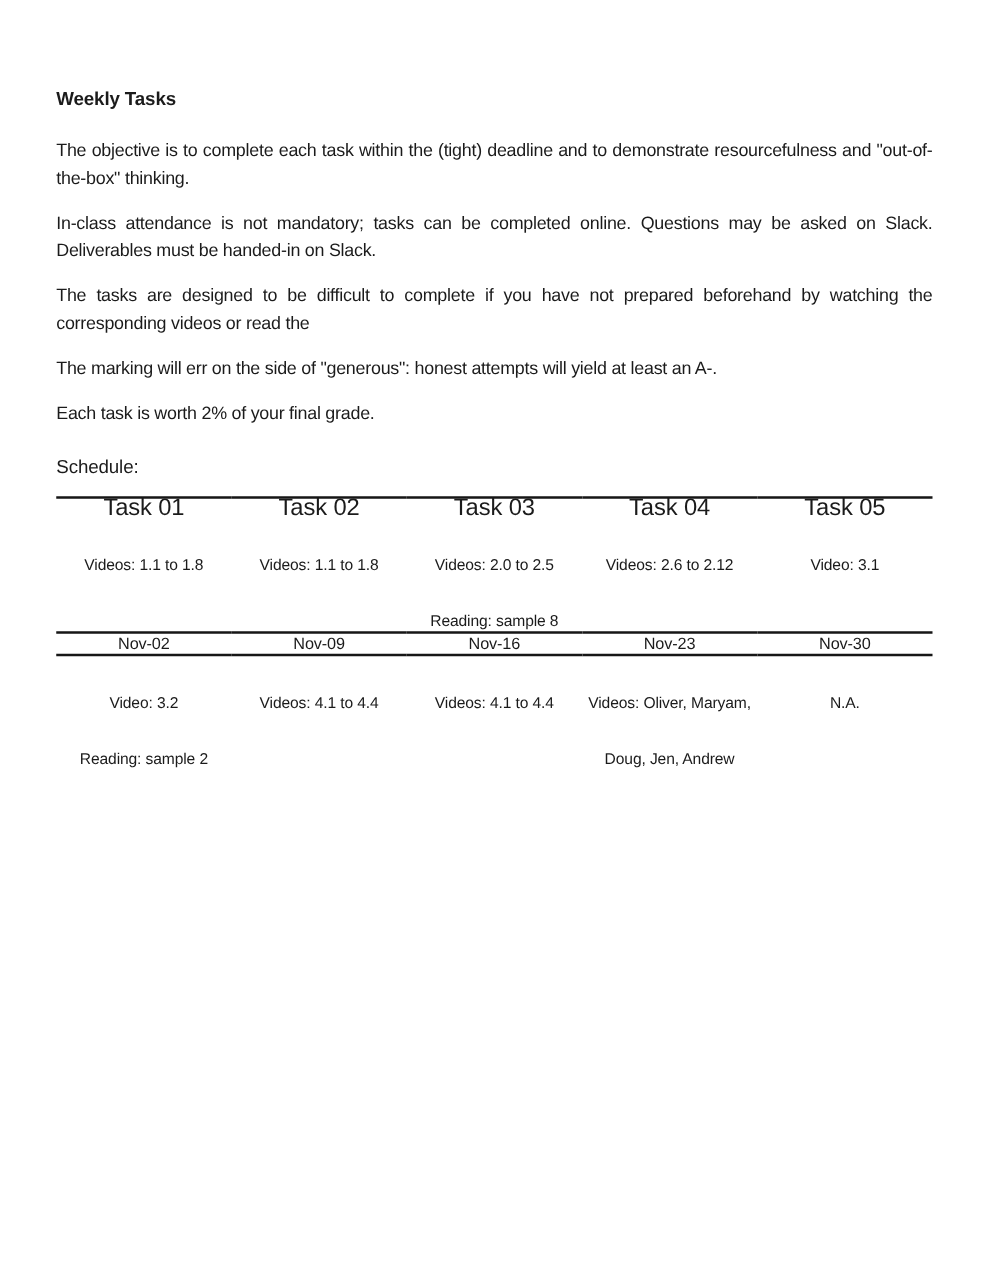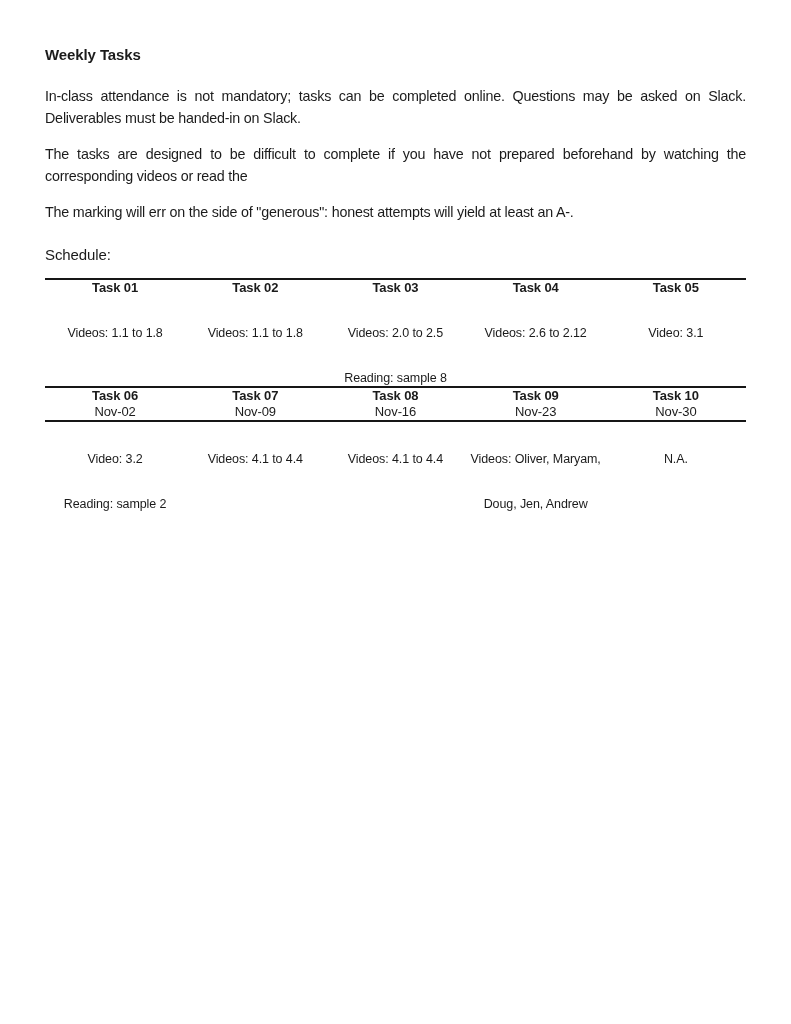--- a/index.html
+++ b/index.html
@@ -11,21 +11,21 @@
     width: 791px;
     height: 1024px;
     overflow: hidden;
     font-family: "Liberation Sans", "DejaVu Sans", sans-serif;
     color: #1b1b1b;
   }
   .page {
     box-sizing: border-box;
     width: 791px;
     height: 1024px;
-    padding: 47px 45px 40px 45px;
+    padding: 72px 45px 40px 45px;
     background: #ffffff;
   }
   .doc-title {
     font-size: 15px;
     font-weight: bold;
     line-height: 16px;
     margin: 0 0 22px 0;
     letter-spacing: -0.1px;
   }
   .para {
@@ -48,22 +48,22 @@
     border-collapse: collapse;
     border-top: 2px solid #161616;
   }
   table.schedule td {
     width: 20%;
     text-align: center;
     vertical-align: top;
     padding: 0;
   }
   .task-row td {
-    font-size: 13px;
-    font-weight: bold;
+    font-size: 19px;
+    font-weight: normal;
     line-height: 16px;
     letter-spacing: -0.1px;
     padding-top: 5px;
   }
   .date-row td {
     font-size: 13px;
     line-height: 16px;
     letter-spacing: -0.1px;
     padding-bottom: 2px;
     border-bottom: 2px solid #161616;
@@ -82,23 +82,25 @@
     height: 0;
   }
 </style>
 </head>
 <body>
 
 <div class="page">
 
   <h1 class="doc-title">Weekly Tasks</h1>
 
+  <p class="para">The objective is to complete each task within the (tight) deadline and to demonstrate resourcefulness and "out-of-the-box" thinking.</p>
   <p class="para">In-class attendance is not mandatory; tasks can be completed online. Questions may be asked on Slack. Deliverables must be handed-in on Slack.</p>
   <p class="para">The tasks are designed to be difficult to complete if you have not prepared beforehand by watching the corresponding videos or read the</p>
   <p class="para">The marking will err on the side of "generous": honest attempts will yield at least an A-.</p>
+  <p class="para">Each task is worth 2% of your final grade.</p>
 
   <h2 class="schedule-heading">Schedule:</h2>
 
   <table class="schedule">
     <tbody>
       <tr class="task-row">
         <td>Task 01</td>
         <td>Task 02</td>
         <td>Task 03</td>
         <td>Task 04</td>
@@ -126,27 +128,20 @@
           <div class="detail-line"></div>
         </td>
       </tr>
     </tbody>
   </table>
 
   <div class="table-gap"></div>
 
   <table class="schedule">
     <tbody>
-      <tr class="task-row">
-        <td>Task 06</td>
-        <td>Task 07</td>
-        <td>Task 08</td>
-        <td>Task 09</td>
-        <td>Task 10</td>
-      </tr>
       <tr class="date-row">
         <td>Nov-02</td>
         <td>Nov-09</td>
         <td>Nov-16</td>
         <td>Nov-23</td>
         <td>Nov-30</td>
       </tr>
       <tr class="detail-row">
         <td>
           <div class="detail-line">Video: 3.2</div>

